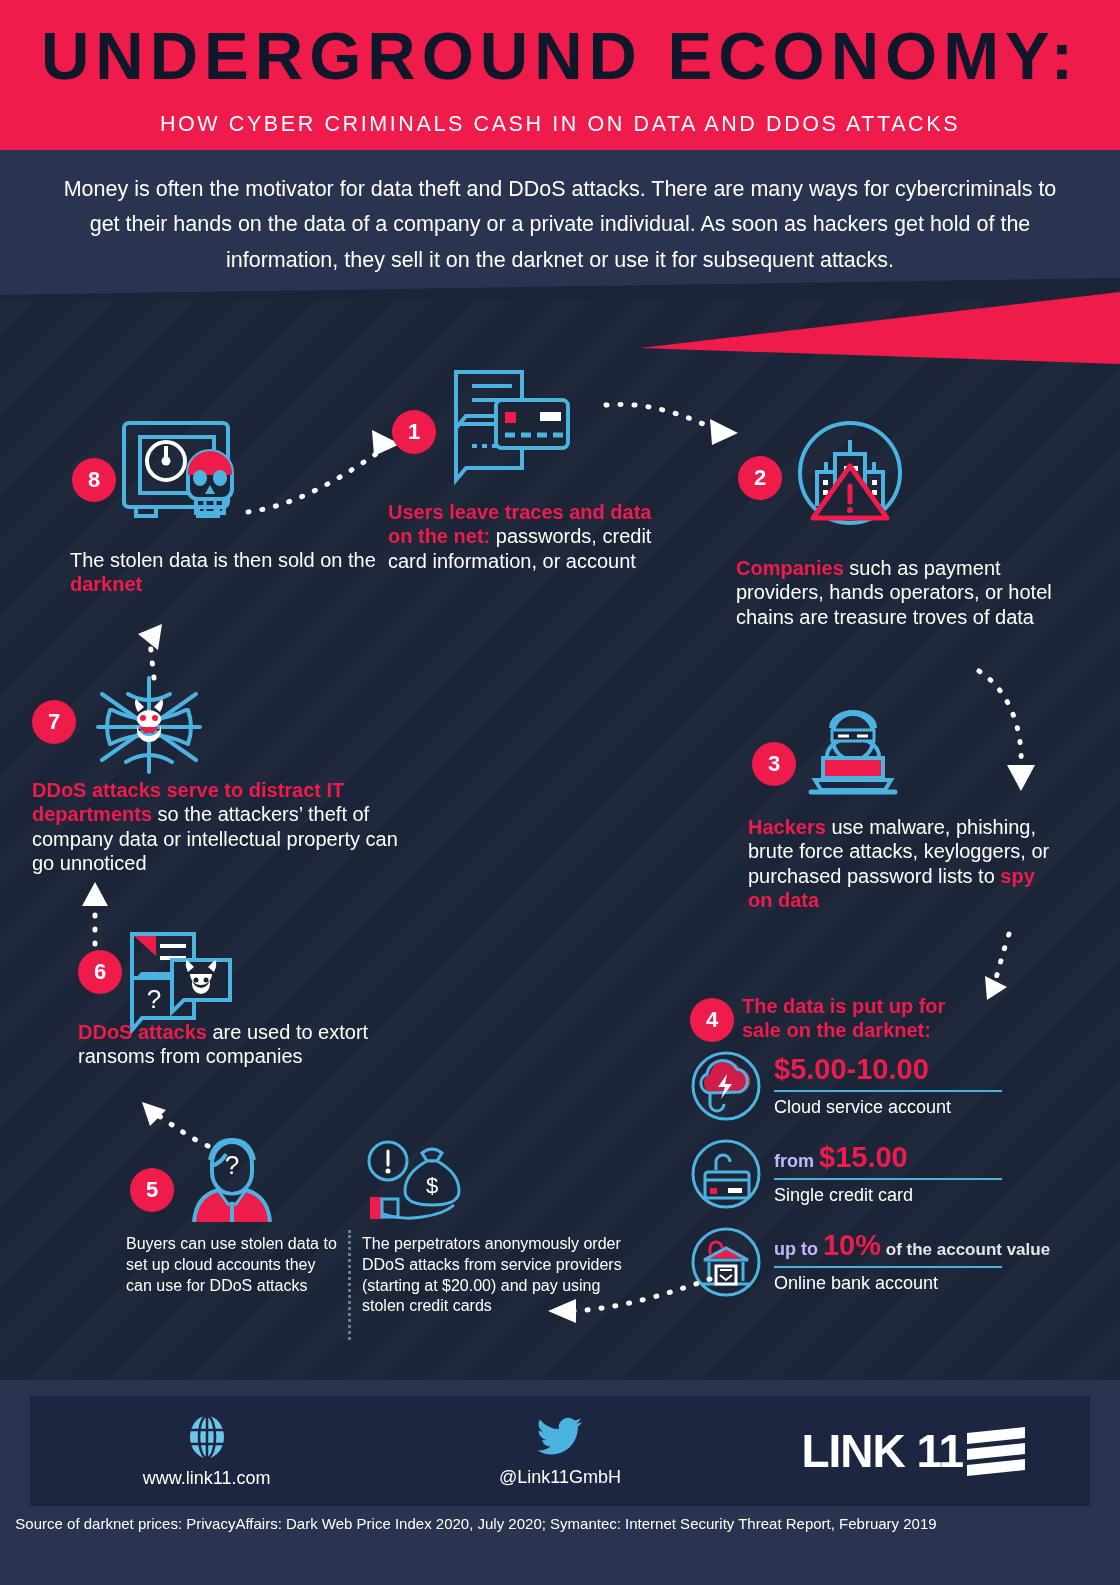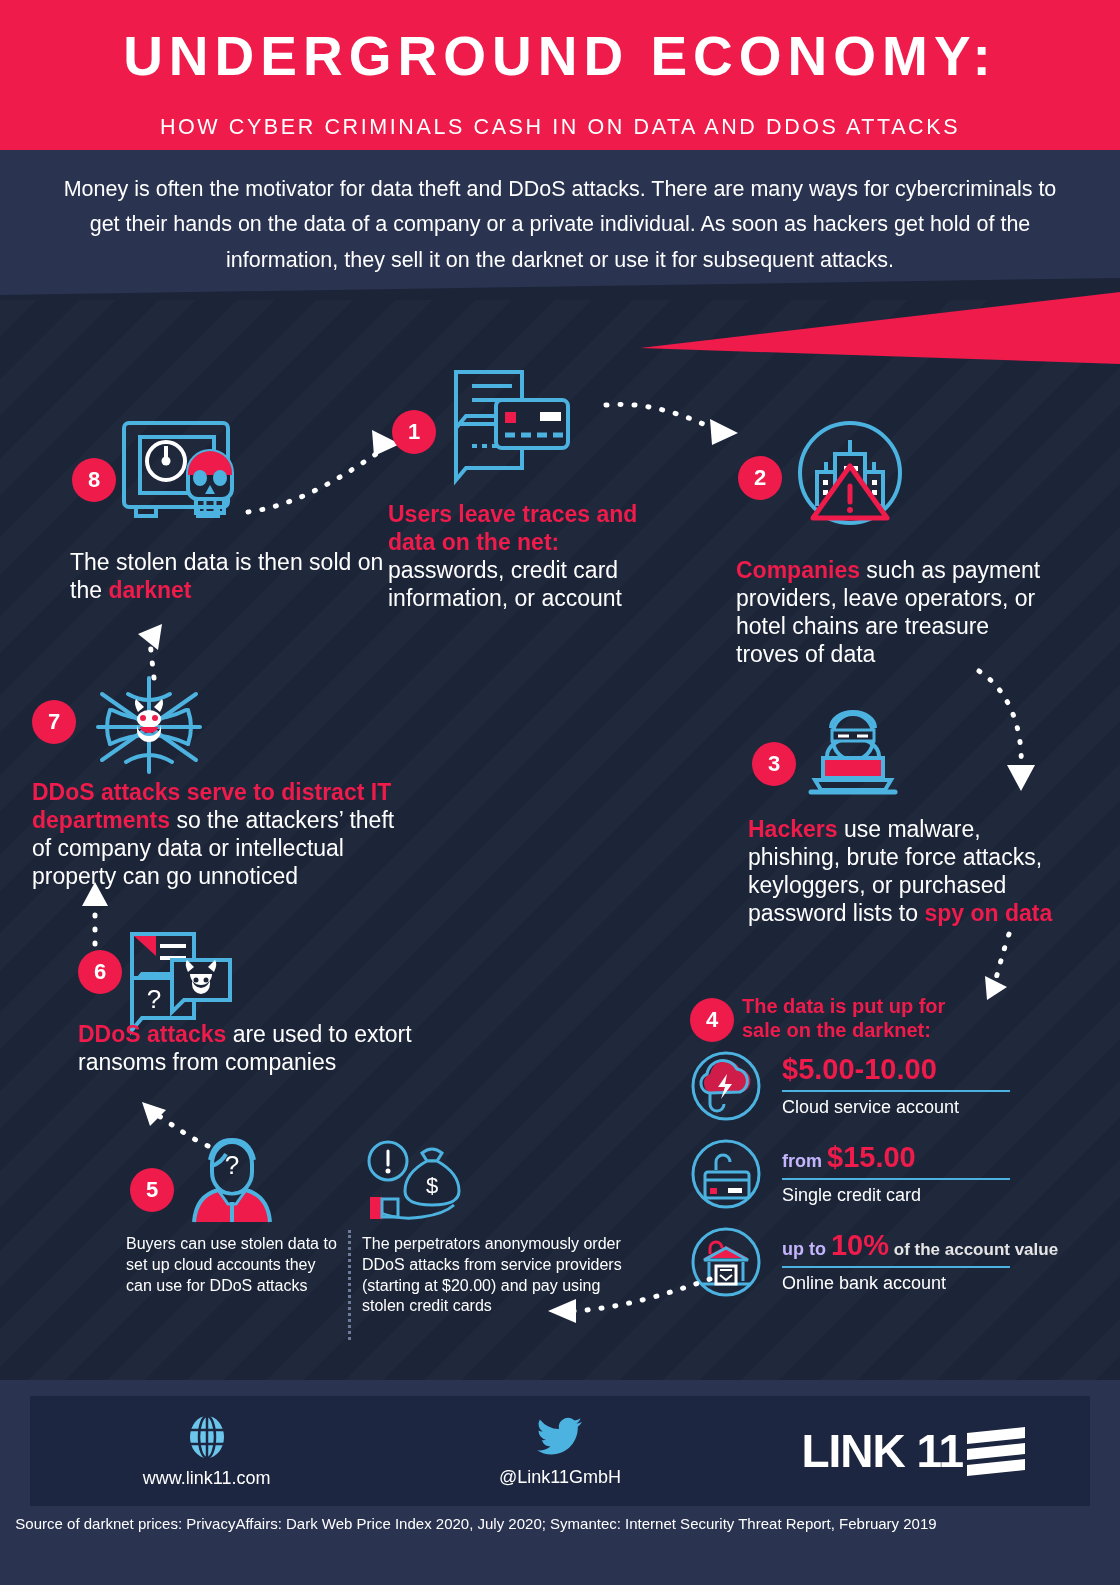--- a/index.html
+++ b/index.html
@@ -12,22 +12,22 @@
   }
   .page{position:relative;width:1120px;height:1585px;overflow:hidden;}
 
   
   .header-band{
     position:absolute;left:0;top:0;width:1120px;height:150px;
     background:#ee1b4b;
     display:flex;flex-direction:column;align-items:center;justify-content:center;
   }
   .hdr-title{
-    color:#ffffff;font-weight:bold;font-size:55px;letter-spacing:6px;
-    line-height:1.05;text-align:center;margin:18px;
+    color:#0f172a;font-weight:bold;font-size:67px;letter-spacing:6px;
+    line-height:1.05;text-align:center;margin:8px;
     font-family:"Liberation Sans", sans-serif;
   }
   .hdr-sub{
     color:#ffffff;font-size:21.5px;letter-spacing:2.6px;margin-top:12px;text-align:center;
   }
 
   
   .intro-band{
     position:absolute;left:0;top:150px;width:1120px;height:152px;
     background:#2a3350;
@@ -62,29 +62,29 @@
   }
 
   
   .blk{position:absolute;}
   .badge{
     position:absolute;width:44px;height:44px;border-radius:50%;
     background:#ee1b4b;color:#fff;font-weight:bold;font-size:22px;
     display:flex;align-items:center;justify-content:center;
     z-index:6;
   }
-  .txt{color:#ffffff;font-size:23px;line-height:1.22;}
+  .txt{color:#ffffff;font-size:20px;line-height:1.22;}
   .txt b, .hl{color:#ee1b4b;font-weight:bold;}
   .txt-sm{color:#ffffff;font-size:16px;line-height:1.30;}
   .icon-wrap{position:absolute;}
 
   
   .price-row{position:absolute;display:flex;align-items:center;}
   .price-icon{width:72px;height:72px;flex:0 0 72px;}
-  .price-body{margin-left:20px;}
+  .price-body{margin-left:12px;}
   .price-amount{color:#ee1b4b;font-weight:bold;font-size:29px;line-height:1;font-family:"Liberation Sans",sans-serif;}
   .price-amount .pre{color:#c4b5fd;font-size:18px;font-weight:bold;}
   .price-amount .post{color:#e5e5e5;font-size:17px;font-weight:bold;}
   .price-rule{height:2px;background:#4cb3e0;margin:6px 0 5px 0;}
   .price-label{color:#ffffff;font-size:18px;}
 
   
   .footer-band{
     position:absolute;left:0;top:1380px;width:1120px;height:205px;background:#2a3350;
   }
@@ -208,21 +208,21 @@
         <rect x="77" y="62" width="5" height="5"></rect>
           <rect x="77" y="72" width="5" height="5"></rect>
       </g>
       <path d="M55 48 L92 100 H18 Z" fill="#1c2438" stroke="#ee1b4b" stroke-width="5" stroke-linejoin="round"></path>
       <line x1="55" y1="68" x2="55" y2="84" stroke="#ee1b4b" stroke-width="5" stroke-linecap="round"></line>
       <circle cx="55" cy="92" r="3" fill="#ee1b4b"></circle>
     </svg>
   </div>
   <div class="badge" style="left:738px;top:456px;">2</div>
   <div class="blk txt" style="left:736px;top:556px;width:320px;">
-    <span class="hl">Companies</span><span> such as payment providers, leave operators, or hotel chains are treasure troves of data</span>
+    <span class="hl">Companies</span><span> such as payment providers, hands operators, or hotel chains are treasure troves of data</span>
   </div>
 
   <svg class="dotline" style="left:965px;top:665px;" width="80" height="135">
     <path d="M14 6 C 48 28, 58 70, 56 104" fill="none" stroke="#ffffff" stroke-width="5" stroke-linecap="round" stroke-dasharray="1 13"></path>
     <path d="M42 100 L70 100 L56 126 Z" fill="#ffffff"></path>
   </svg>
 
   <div class="icon-wrap" style="left:805px;top:700px;">
     <svg width="95" height="100" viewBox="0 0 95 100">
       <g stroke="#4cb3e0" stroke-width="4" fill="none">

